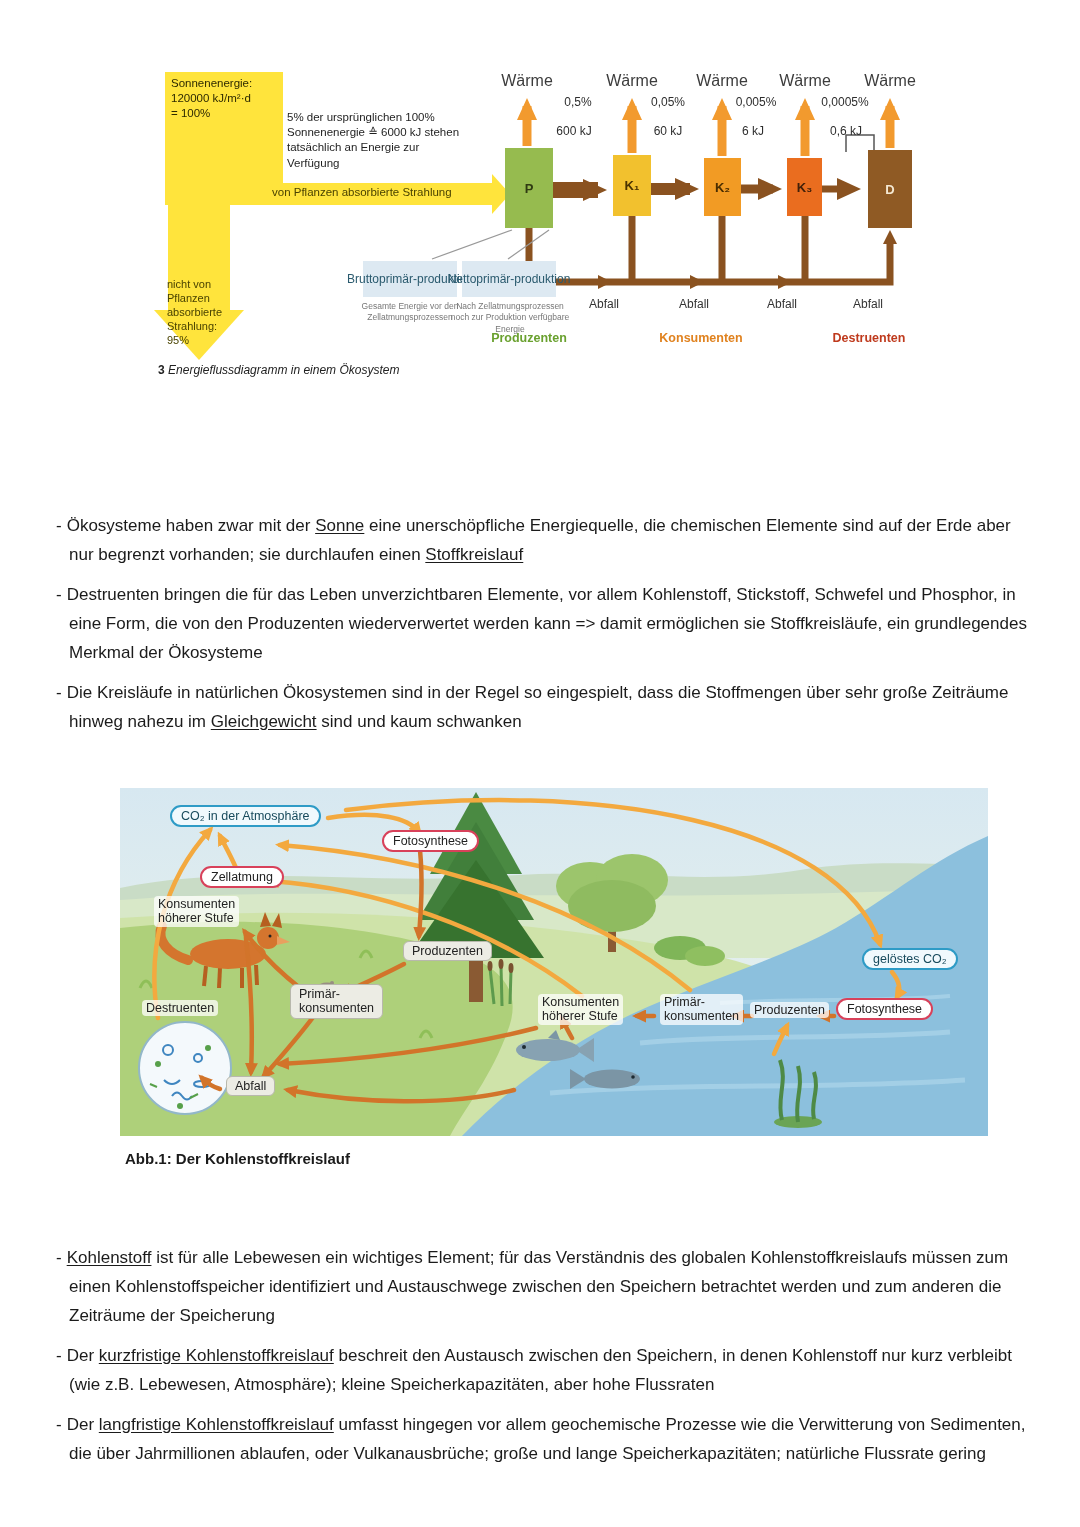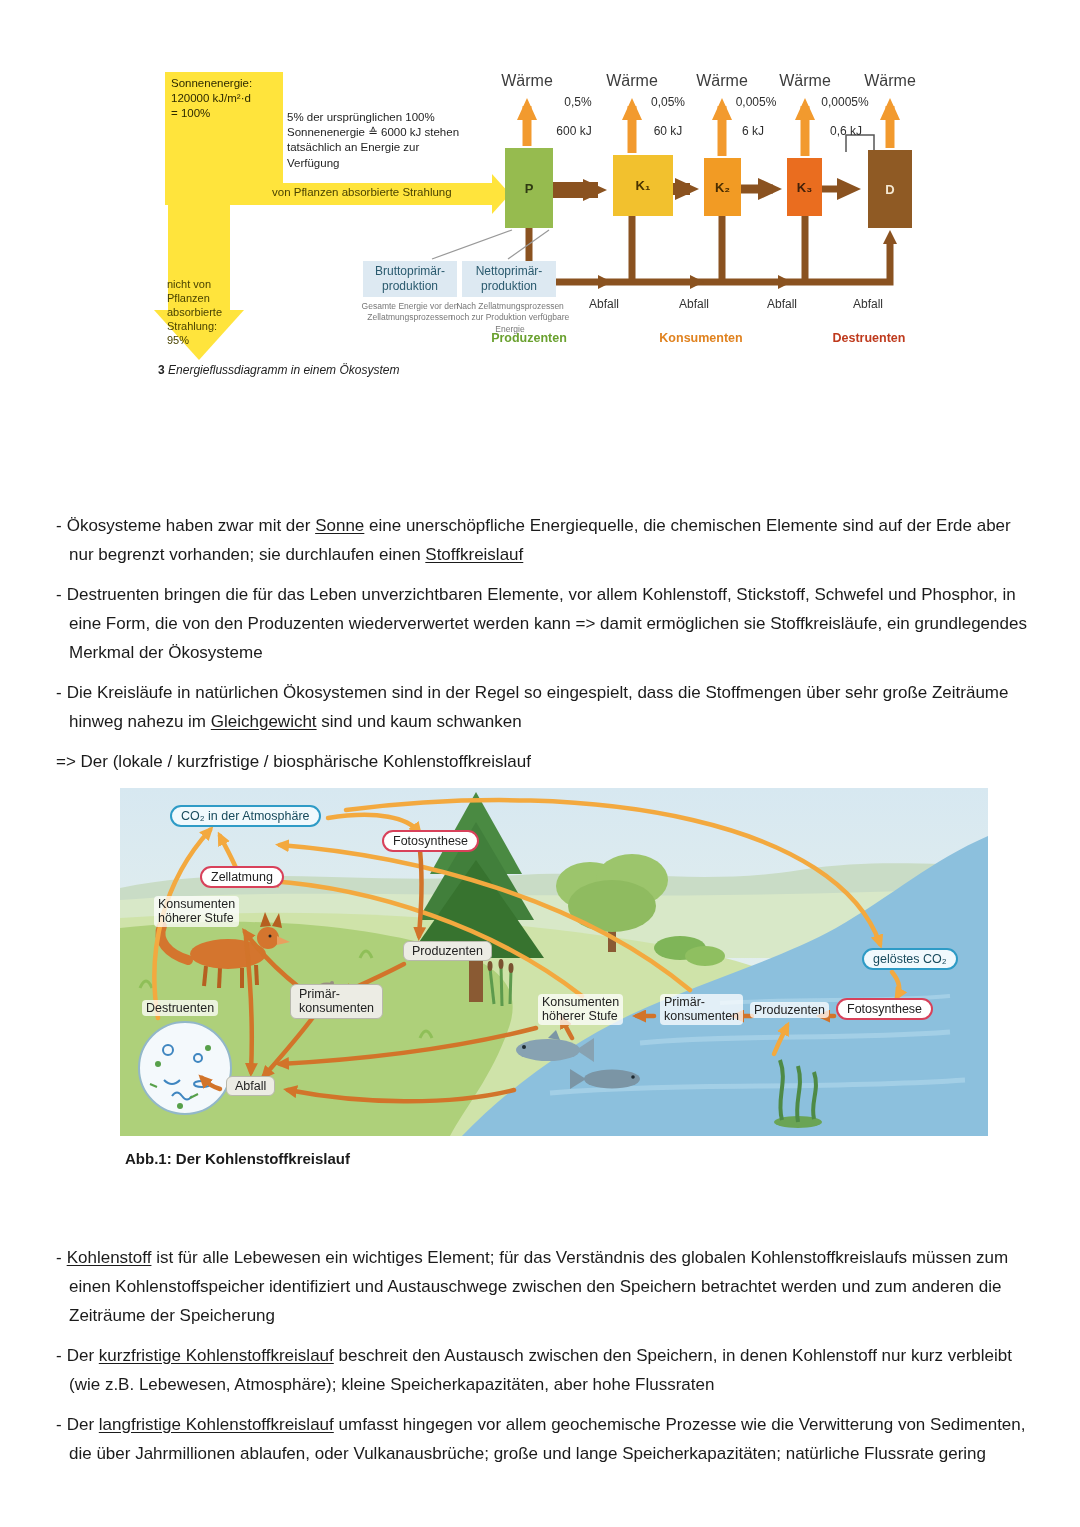--- a/index.html
+++ b/index.html
@@ -14,25 +14,25 @@
   
   .ed-sun{left:171px;top:76px;width:112px;font-size:11.5px;line-height:1.3;color:#2e2a00}
   .ed-note5{left:287px;top:110px;width:184px;font-size:11.5px;line-height:1.32;color:#1f1f1f}
   .ed-absorbed{left:272px;top:186px;font-size:11.5px;color:#4a4300;white-space:nowrap}
   .ed-notabs{left:167px;top:277px;width:72px;font-size:11px;line-height:1.28;color:#4a4300}
   .ed-waerme{width:54px;text-align:center;font-size:16px;color:#3c3c3c;top:72px}
   .ed-pct{width:70px;text-align:center;font-size:12px;color:#2e2e2e;top:95px}
   .ed-kj{width:70px;text-align:center;font-size:12px;color:#2e2e2e;top:124px}
   .ed-box{display:flex;align-items:center;justify-content:center;font-size:13px;font-weight:bold}
   .ed-box.p {left:505px;top:148px;width:48px;height:80px;background:#96bb4f;color:#2f3a12}
-  .ed-box.k1{left:613px;top:155px;width:60px;height:61px;background:#f2c12e;color:#4a3300}
+  .ed-box.k1{left:613px;top:155px;width:38px;height:61px;background:#f2c12e;color:#4a3300}
   .ed-box.k2{left:704px;top:158px;width:37px;height:58px;background:#f29b24;color:#4a2d00}
   .ed-box.k3{left:787px;top:158px;width:35px;height:58px;background:#ea6d1f;color:#42200a}
   .ed-box.d {left:868px;top:150px;width:44px;height:78px;background:#8f5a24;color:#f4e8d2}
-  .ed-bluebox{background:#dde9f2;display:flex;flex-direction:column;align-items:center;
+  .ed-bluebox{background:#dde9f2;display:flex;flex-direction:row;align-items:center;
               justify-content:center;font-size:12px;color:#2a5a6e;line-height:1.25}
   .ed-sub{font-size:8.5px;color:#777;text-align:center;line-height:1.35}
   .ed-abfall{width:50px;text-align:center;font-size:12px;color:#333;top:297px}
   .ed-group{width:110px;text-align:center;font-size:12.5px;font-weight:bold;top:331px}
   .ed-group.prod{color:#6aa12f}.ed-group.kons{color:#e0821f}.ed-group.dest{color:#bf3a1d}
   .ed-caption{font-size:12px;color:#222}
   .ed-caption i{font-style:italic}
 
   
   h2.heading{position:absolute;left:42px;top:446px;margin:0;font-size:17px;font-weight:bold;color:#111}
@@ -160,21 +160,20 @@
       <b>3</b>
       <i>Energieflussdiagramm in einem Ökosystem</i>
     </div>
   </div>
 
 
   <div class="text-block abs" style="left:45px;top:500px;width:1002px">
     <p class="bullet"><span class="marker">-</span><span class="rich"><span>Ökosysteme haben zwar mit der </span><span class="u">Sonne</span><span> eine unerschöpfliche Energiequelle, die chemischen Elemente sind auf der Erde aber nur begrenzt vorhanden; sie durchlaufen einen </span><span class="u">Stoffkreislauf</span></span></p>
     <p class="bullet"><span class="marker">-</span><span class="rich"><span>Destruenten bringen die für das Leben unverzichtbaren Elemente, vor allem Kohlenstoff, Stickstoff, Schwefel und Phosphor, in eine Form, die von den Produzenten wiederverwertet werden kann =&gt; damit ermöglichen sie Stoffkreisläufe, ein grundlegendes Merkmal der Ökosysteme</span></span></p>
     <p class="bullet"><span class="marker">-</span><span class="rich"><span>Die Kreisläufe in natürlichen Ökosystemen sind in der Regel so eingespielt, dass die Stoffmengen über sehr große Zeiträume hinweg nahezu im </span><span class="u">Gleichgewicht</span><span> sind und kaum schwanken</span></span></p>
-    <p class="arrow-line">=&gt; Der (lokale / kurzfristige / biosphärische Kohlenstoffkreislauf</p>
   </div>
 
   <div class="fig abs" style="left:120px;top:788px;width:868px;height:348px">
     <svg class="fig-svg" width="868" height="348">
       <defs>
         <linearGradient id="sky" x1="0" y1="0" x2="0" y2="1">
           <stop offset="0" stop-color="#d7e8f1"></stop>
             <stop offset="1" stop-color="#edf4ea"></stop>
         </linearGradient>
         <marker id="ah-l" markerUnits="userSpaceOnUse" markerWidth="14" markerHeight="13" refX="9" refY="6.5" orient="auto">

